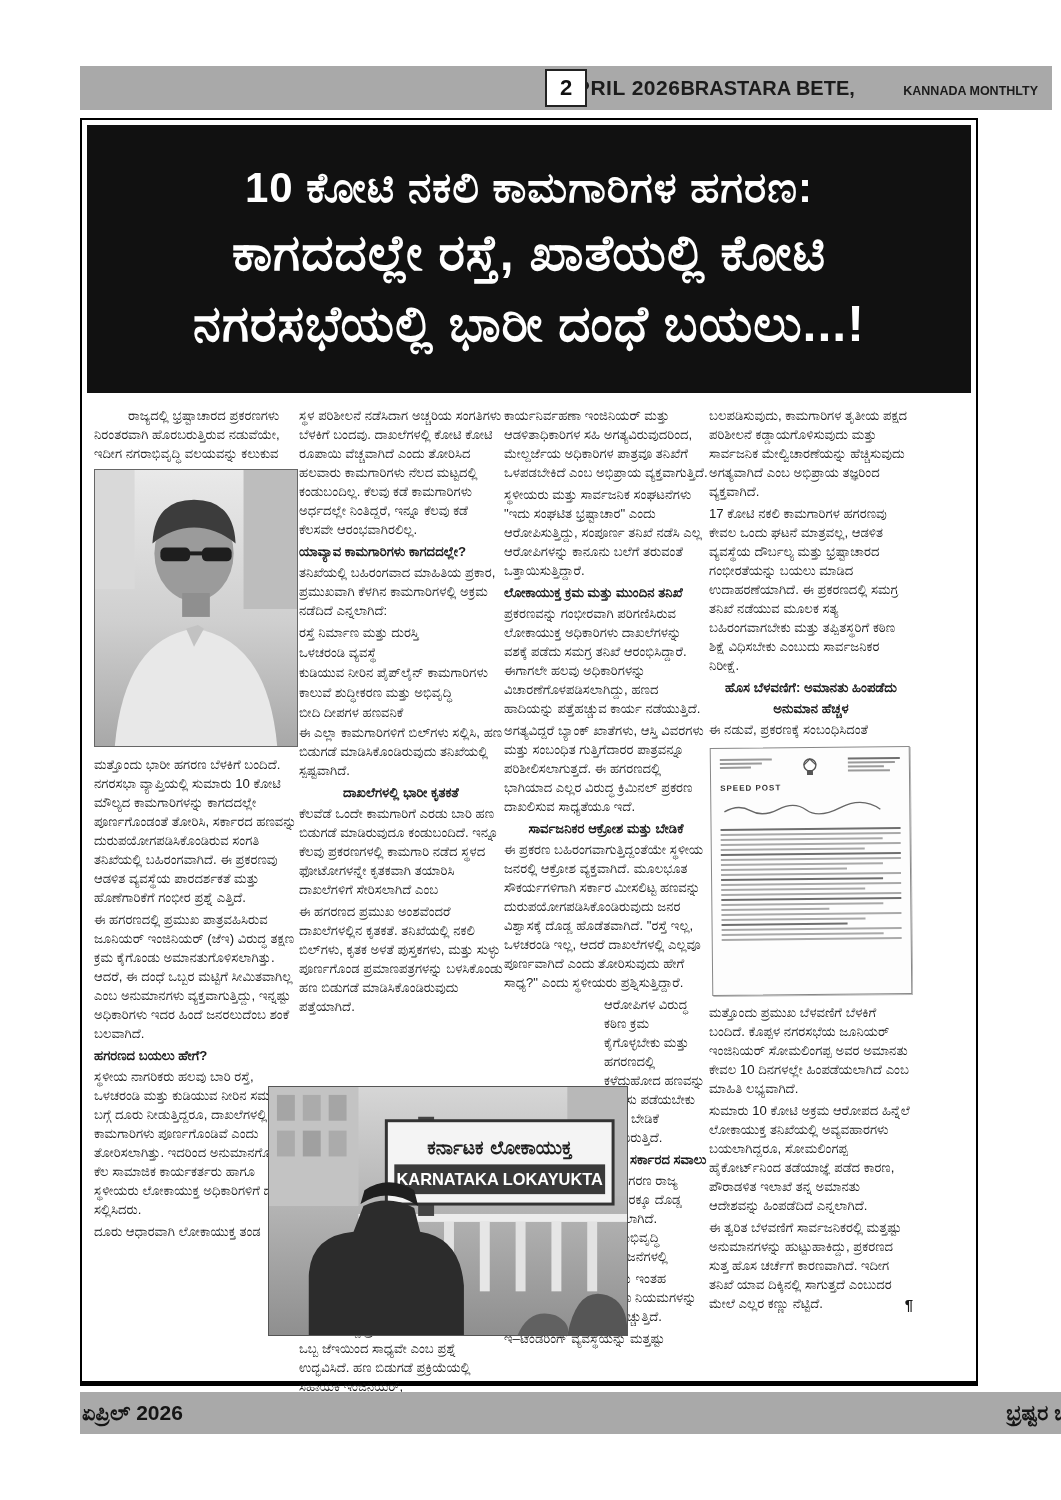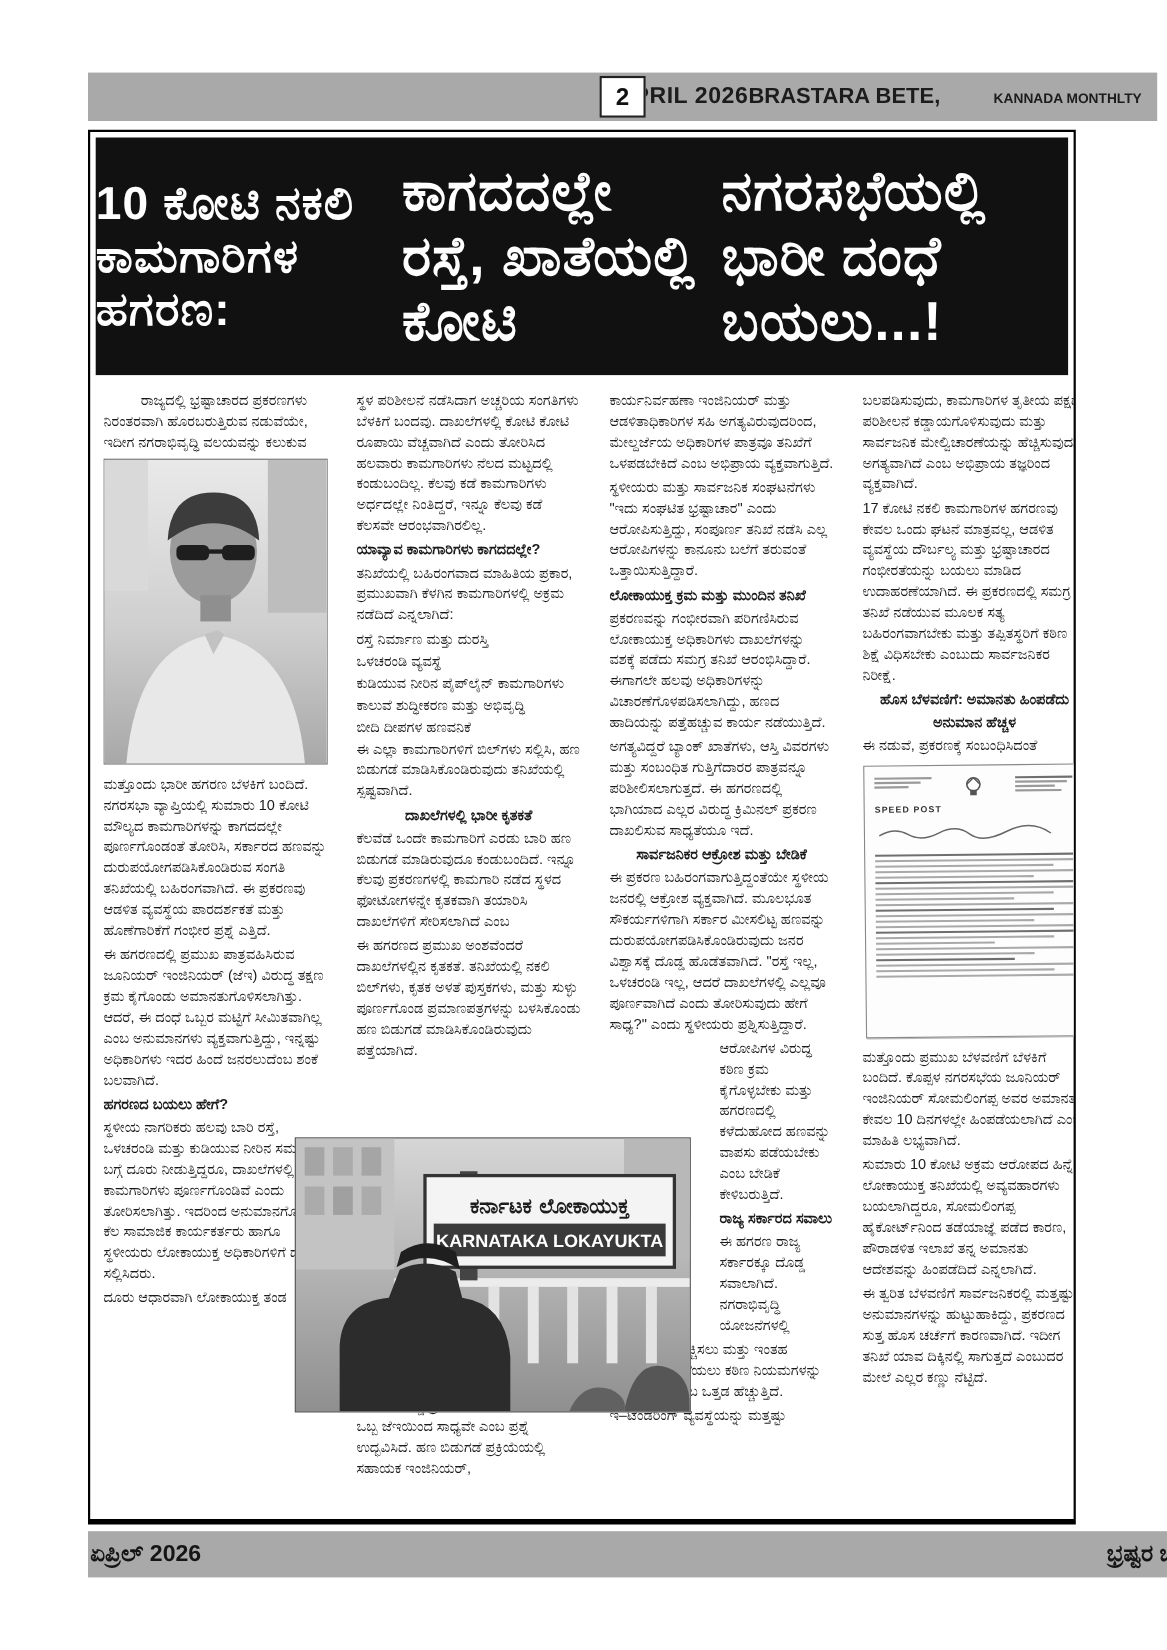--- a/index.html
+++ b/index.html
@@ -14,27 +14,27 @@
             justify-content:center;font-weight:bold;font-size:22px;color:#111;
             position:absolute;left:50%;transform:translateX(-50%);}
   .hdr-right{font-weight:bold;color:#1c1c1c;white-space:nowrap;}
   .hdr-right .big{font-size:20px;}
   .hdr-right .small{font-size:12.5px;margin-left:44px;}
 
   
   .article-frame{position:absolute;left:80px;top:118px;width:898px;height:1268px;box-sizing:border-box;
                  border:2px solid #000;border-bottom-width:5px;background:#fff;}
 
-  .headline-box{margin:5px;height:216px;background:#111;color:#fff;display:flex;flex-direction:row;
-                justify-content:center;align-items:center;gap:12px;text-align:left;}
+  .headline-box{margin:5px;height:268px;background:#111;color:#fff;display:flex;flex-direction:column;
+                justify-content:center;align-items:center;gap:12px;text-align:right;}
   .headline-box .l1{font-size:42px;font-weight:bold;letter-spacing:1px;}
   .headline-box .l2,.headline-box .l3{font-size:50px;font-weight:bold;letter-spacing:1px;}
 
   
-  .cols{position:relative;display:flex;gap:26px;padding:8px 12px 0 12px;height:1026px;overflow:hidden;}
+  .cols{position:relative;display:flex;gap:1px;padding:8px 12px 0 12px;height:1026px;overflow:hidden;}
   .col{width:204px;flex:0 0 204px;font-size:13.2px;line-height:1.44;overflow:hidden;}
   .col p{margin:0 0 3px 0;}
   .col .ind{text-indent:34px;}
   .subhead{font-weight:bold;margin:2px 0 2px 0;}
   .subhead.center{text-align:center;}
   .works p{margin:0 0 1px 0;}
 
   
   .portrait{width:204px;height:278px;border:1px solid #666;box-sizing:border-box;margin:6px 0 8px 0;display:block;}
 

